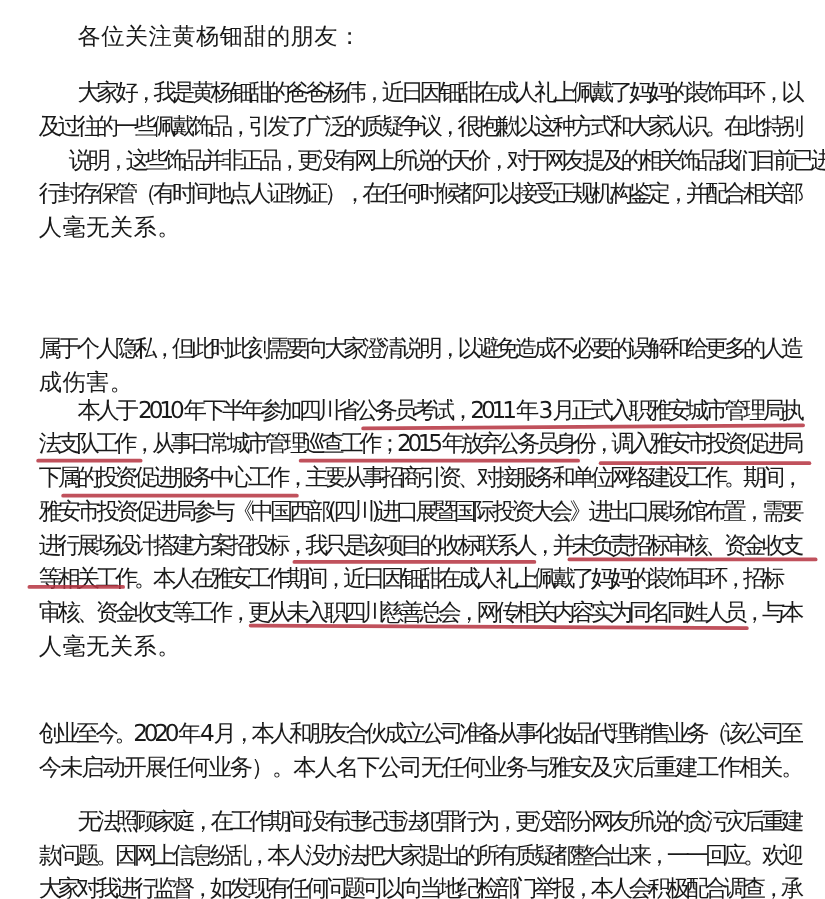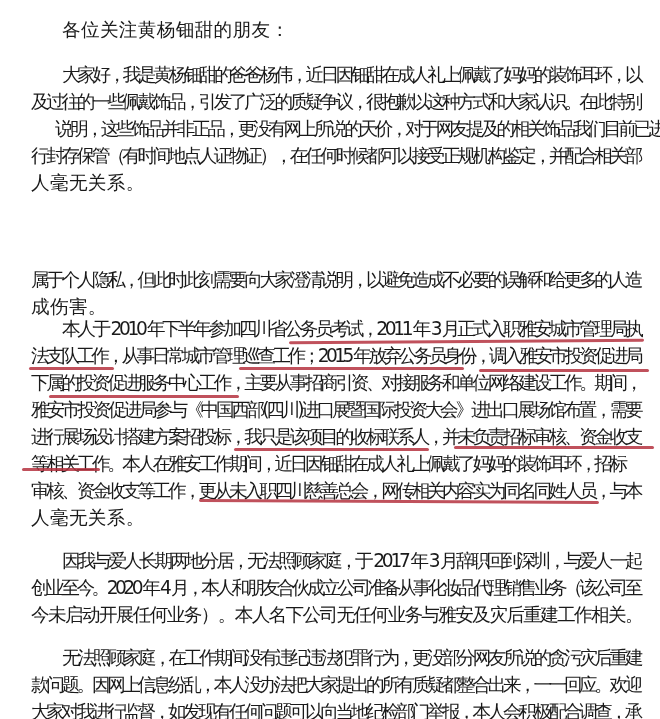--- a/index.html
+++ b/index.html
@@ -38,21 +38,20 @@
   <div class="ul" style="left:285px; top:340px; width:355px; transform:rotate(-0.4deg)"></div>
   <div class="ul" style="left:25px;  top:367px; width:85px"></div>
   <div class="ul" style="left:235px; top:367px; width:225px"></div>
   <div class="ul" style="left:475px; top:369px; width:170px"></div>
   <div class="ul" style="left:45px;  top:395px; width:190px"></div>
   <div class="ul" style="left:230px; top:448px; width:195px"></div>
   <div class="ul" style="left:450px; top:446px; width:200px"></div>
   <div class="ul" style="left:18px;  top:468px; width:78px"></div>
   <div class="ul" style="left:195px; top:500px; width:400px; transform:rotate(0.3deg)"></div>
 
-  <div class="line ind" style="top: 549px; letter-spacing: -3.17381px;">因我与爱人长期两地分居，无法照顾家庭，于 2017 年 3 月辞职回到深圳，与爱人一起</div>
   <div class="line" style="top: 576px; letter-spacing: -3.46818px;">创业至今。2020 年 4 月，本人和朋友合伙成立公司准备从事化妆品代理销售业务（该公司至</div>
   <div class="line" style="top: 603px; letter-spacing: -1.62143px;">今未启动开展任何业务）。本人名下公司无任何业务与雅安及灾后重建工作相关。</div>
 
   <div class="line ind" style="top: 646px; letter-spacing: -3.37973px;">无法照顾家庭，在工作期间没有违纪违法犯罪行为，更没部分网友所说的贪污灾后重建</div>
   <div class="line" style="top: 673px; letter-spacing: -3.36795px;">款问题。因网上信息纷乱，本人没办法把大家提出的所有质疑都整合出来，一一回应。欢迎</div>
   <div class="line" style="top: 700px; letter-spacing: -3.36795px;">大家对我进行监督，如发现有任何问题可以向当地纪检部门举报，本人会积极配合调查，承</div>
 
 </div>
 
 </body></html>

